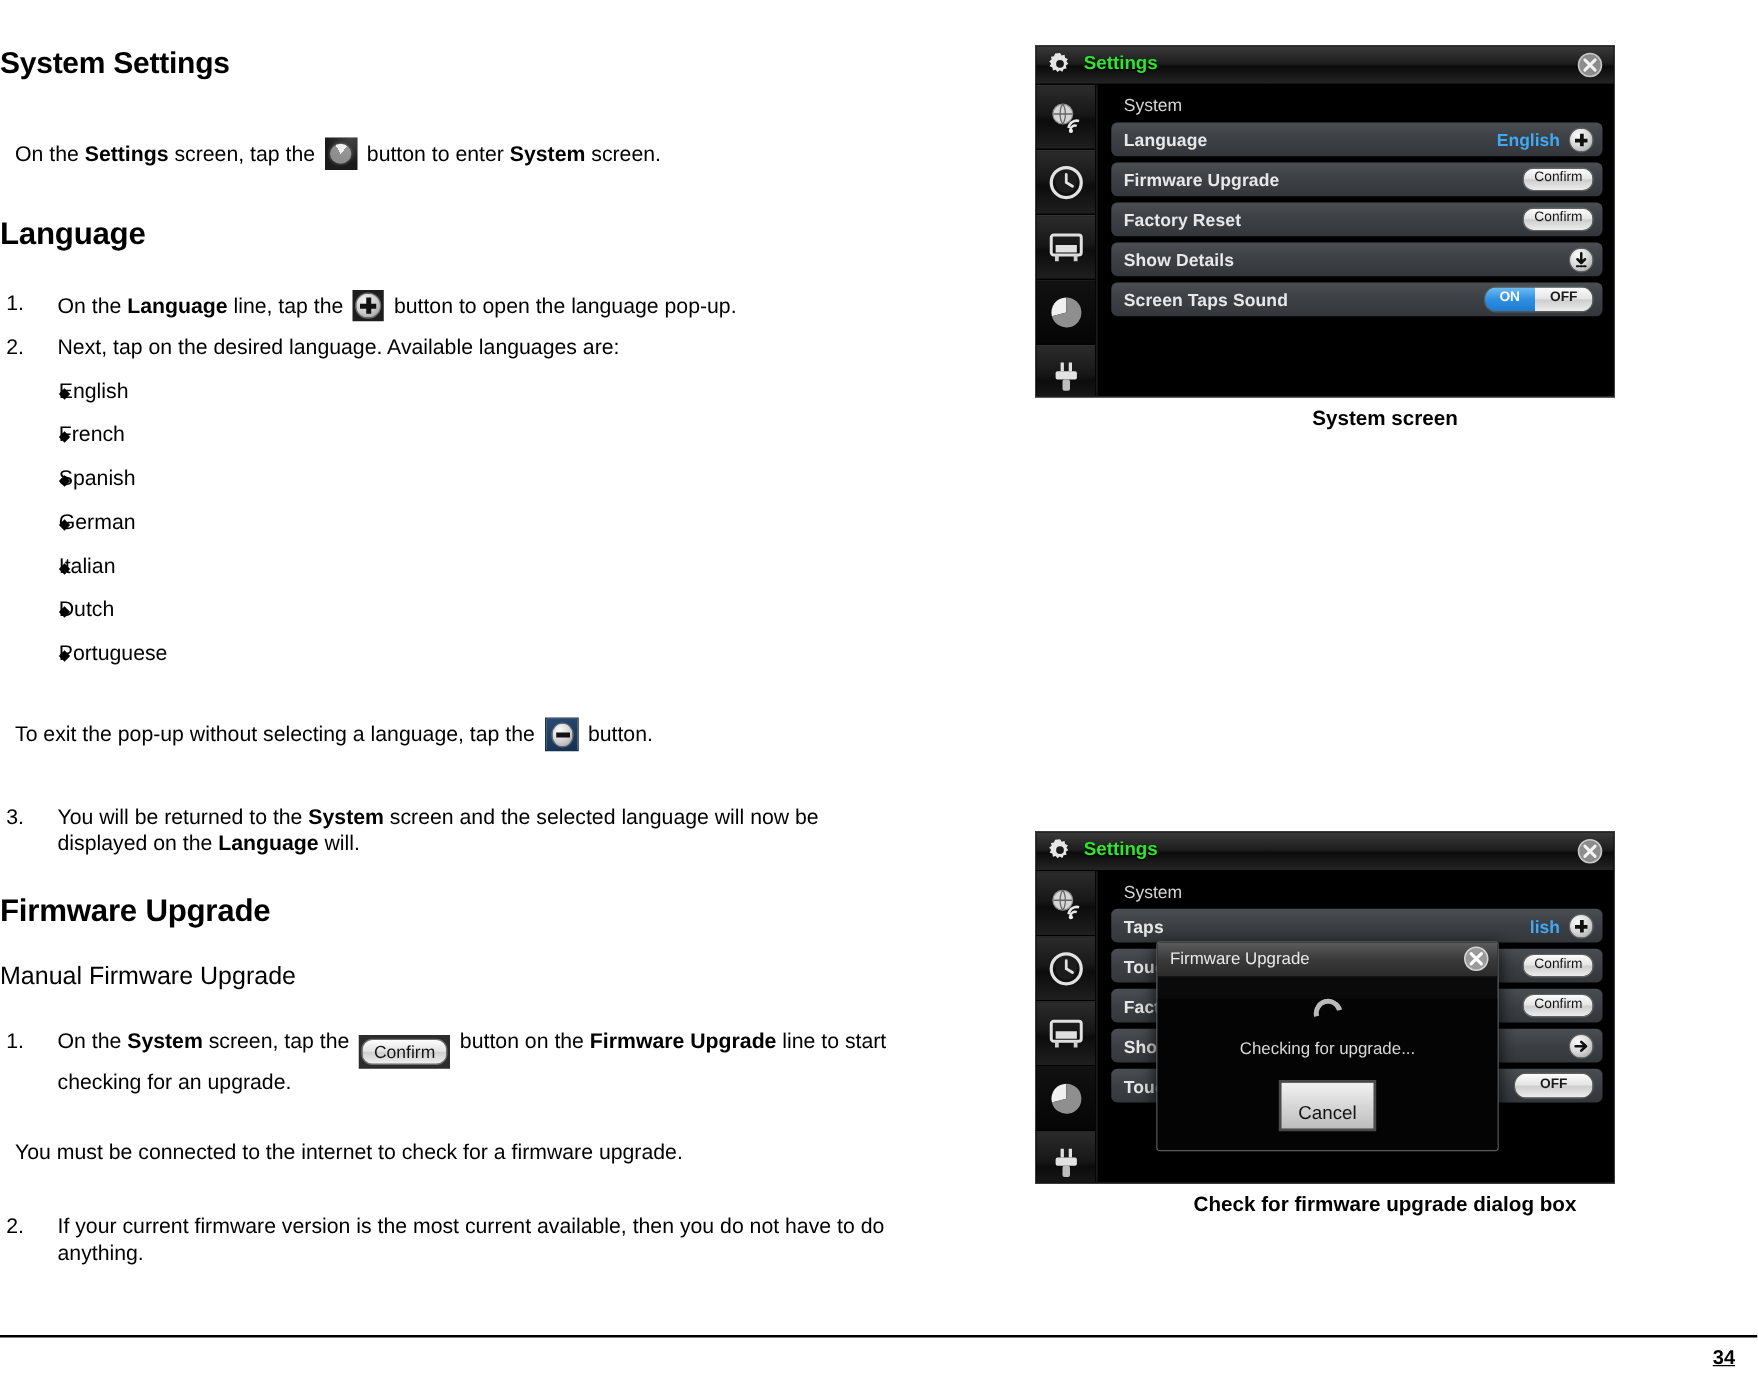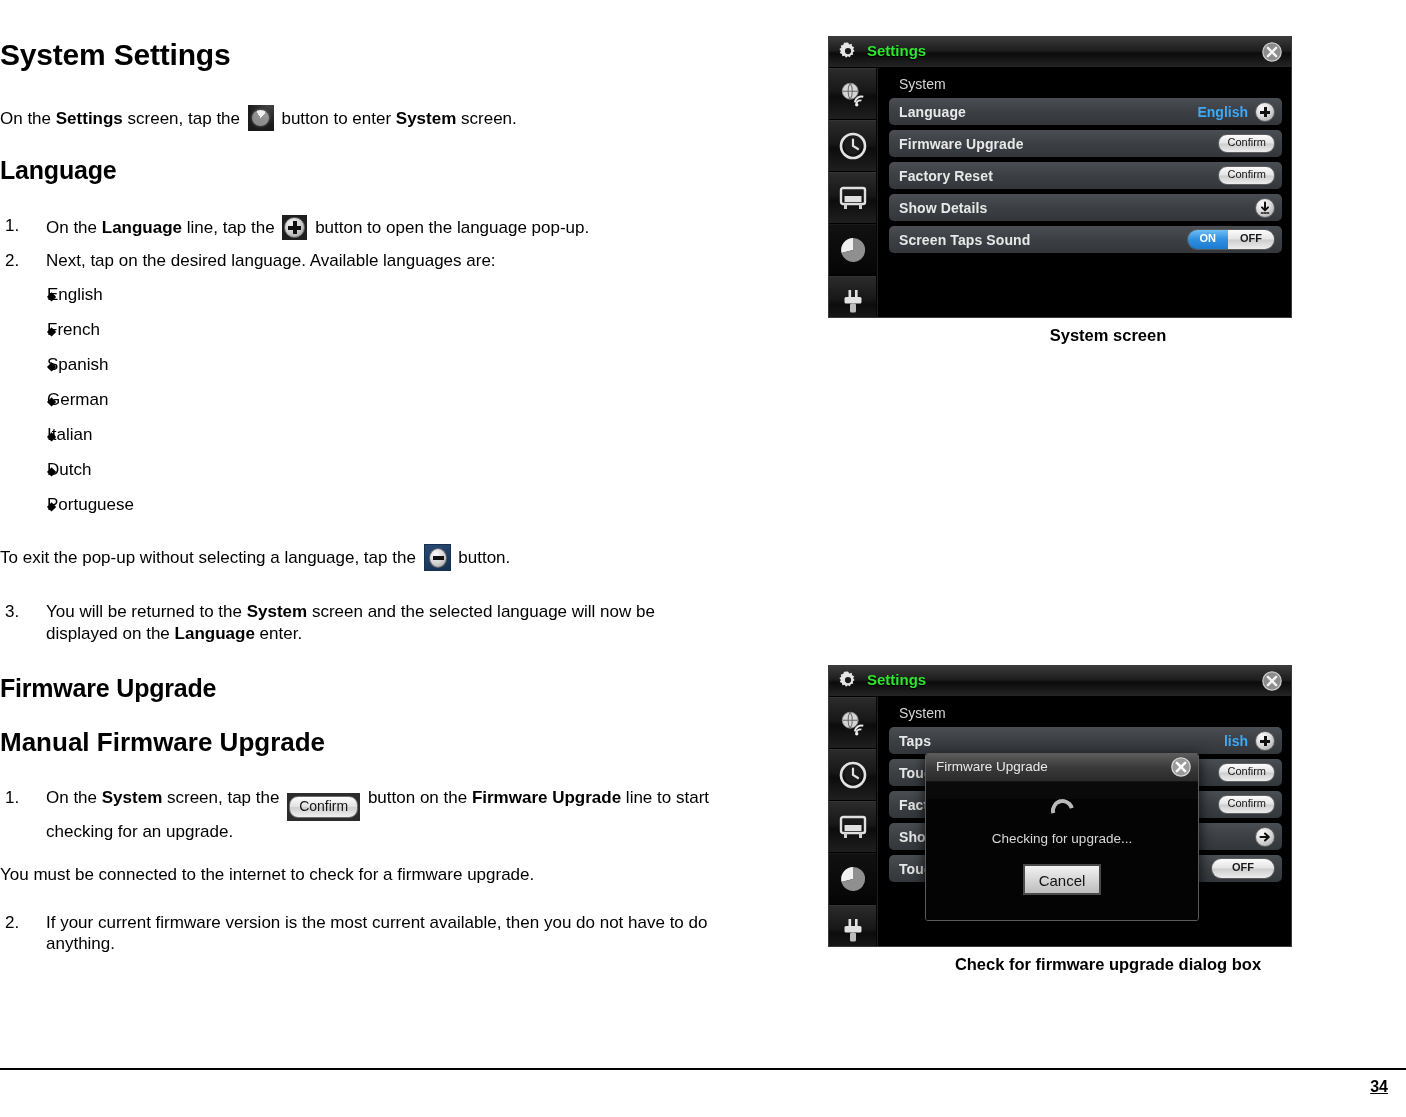--- a/index.html
+++ b/index.html
@@ -26,45 +26,45 @@
     width: 790px;
   }
   .right-col {
     position: absolute;
     left: 828px; top: 36px;
     width: 560px;
   }
 
   
   h1.doc-h1 {
-    font-size: 30px;
+    font-size: 24px;
     font-weight: bold;
     margin: 0 0 0 0;
     padding: 0;
     letter-spacing: -0.2px;
     line-height: 1.1;
   }
   h2.doc-h2 {
     font-size: 25px;
     font-weight: bold;
     margin: 0;
     padding: 0;
     line-height: 1.1;
     letter-spacing: -0.2px;
   }
   h3.doc-h3 {
-    font-size: 26px;
-    font-weight: bold;
+    font-size: 20px;
+    font-weight: normal;
     margin: 0;
     padding: 0;
     line-height: 1.1;
   }
   p.doc-p {
     font-size: 17px;
-    margin: 0;
+    margin: 12px;
     padding: 0;
     line-height: 1.25;
   }
   .b { font-weight: bold; }
 
   .numlist { margin: 0; padding: 0; list-style: none; }
   .numitem {
     display: flex;
     font-size: 17px;
     line-height: 1.28;
@@ -397,21 +397,21 @@
     box-sizing: border-box;
   }
   .dlg-msg {
     margin-top: 9px;
     color: #d8d8d8;
     font-size: 13.5px;
   }
   .dlg-cancel {
     display: inline-block;
     margin-top: 18px;
-    padding: 7px 14px 3px;
+    padding: 17px 14px 3px;
     background: linear-gradient(180deg, #f2f2f2 0%, #d7d7d7 50%, #bdbdbd 100%);
     border: 2px solid #4a4a4a;
     color: #131313;
     font-size: 15px;
     line-height: 1.1;
   }
   .dlg-foot {
     height: 17px;
     background: linear-gradient(180deg, #2a2a2a 0%, #3d3d3d 100%);
   }
@@ -511,21 +511,21 @@
     <div class="sp-14"></div>
 
     <p class="doc-p">
       <span>To exit the pop-up without selecting a language, tap the </span><span class="ic-minus inline-icon"><span class="cross-h"></span></span><span> button.</span>
     </p>
 
     <div class="sp-30"></div>
 
     <div class="numitem">
       <span class="num">3.</span>
-      <span class="ntext" style="max-width:660px;"><span>You will be returned to the </span><span class="b">System</span><span> screen and the selected language will now be displayed on the </span><span class="b">Language</span><span> enter.</span></span>
+      <span class="ntext" style="max-width:660px;"><span>You will be returned to the </span><span class="b">System</span><span> screen and the selected language will now be displayed on the </span><span class="b">Language</span><span> will.</span></span>
     </div>
 
     <div class="sp-30"></div>
 
     <h2 class="doc-h2">Firmware Upgrade</h2>
 
     <div class="sp-26"></div>
 
     <h3 class="doc-h3">Manual Firmware Upgrade</h3>
 

